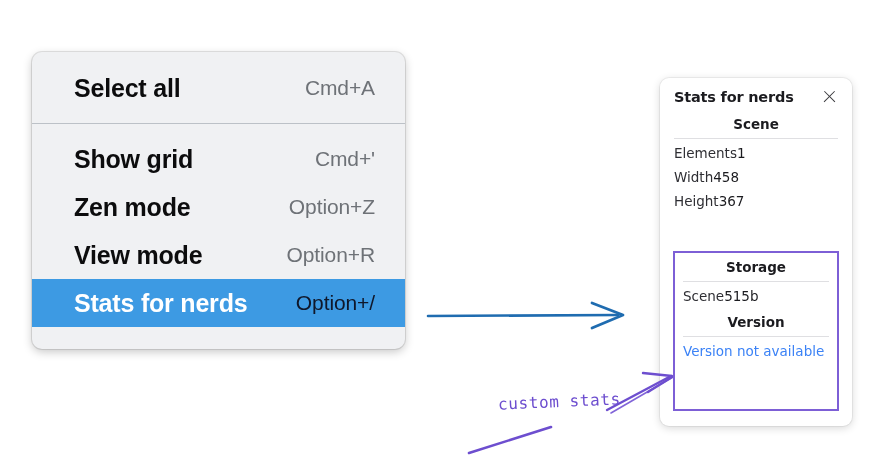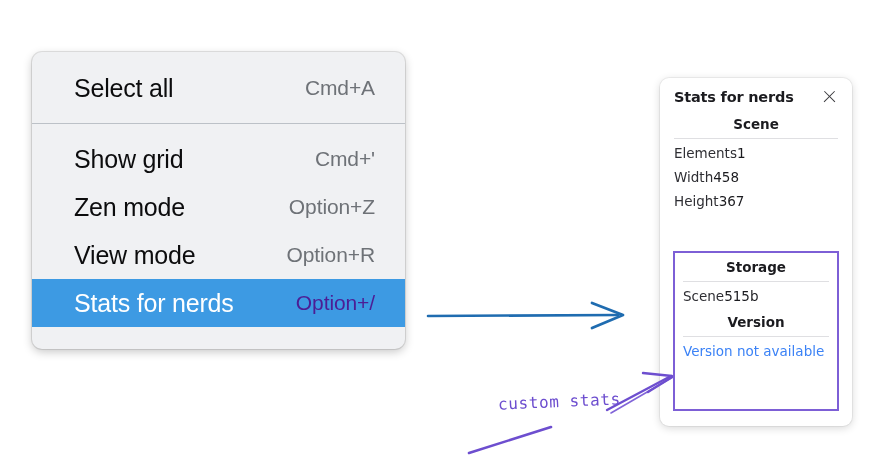--- a/index.html
+++ b/index.html
@@ -45,32 +45,33 @@
     justify-content: space-between;
     padding: 0 30px 0 42px;
     height: 48px;
     box-sizing: border-box;
   }
   .menu-item .mi-label {
     font-size: 25px;
     color: #0c0c0d;
     letter-spacing: -0.2px;
     white-space: nowrap;
+    font-weight: bold;
   }
   .menu-item .mi-shortcut {
     font-size: 21px;
     color: #6e7277;
     letter-spacing: -0.1px;
     white-space: nowrap;
   }
   .menu-item.selected {
     background: #3d9ae3;
   }
   .menu-item.selected .mi-label { color: #ffffff; }
-  .menu-item.selected .mi-shortcut { color: #4c1d95; }
+  .menu-item.selected .mi-shortcut { color: #0f172a; }
   .menu-tail { height: 20px; }
 
   
   #stats-panel {
     position: absolute;
     left: 660px;
     top: 78px;
     width: 192px;
     height: 348px;
     background: #ffffff;

